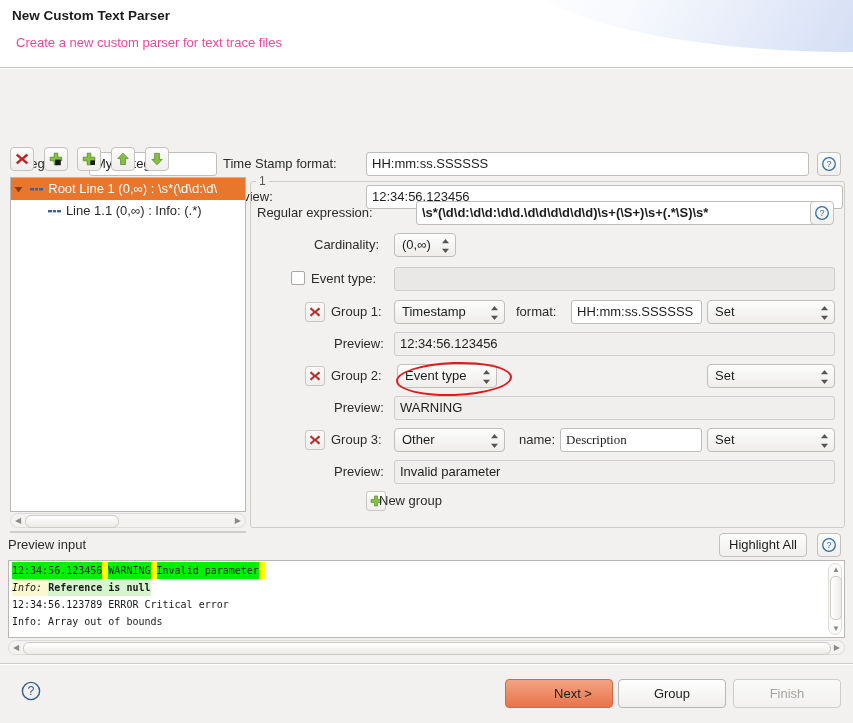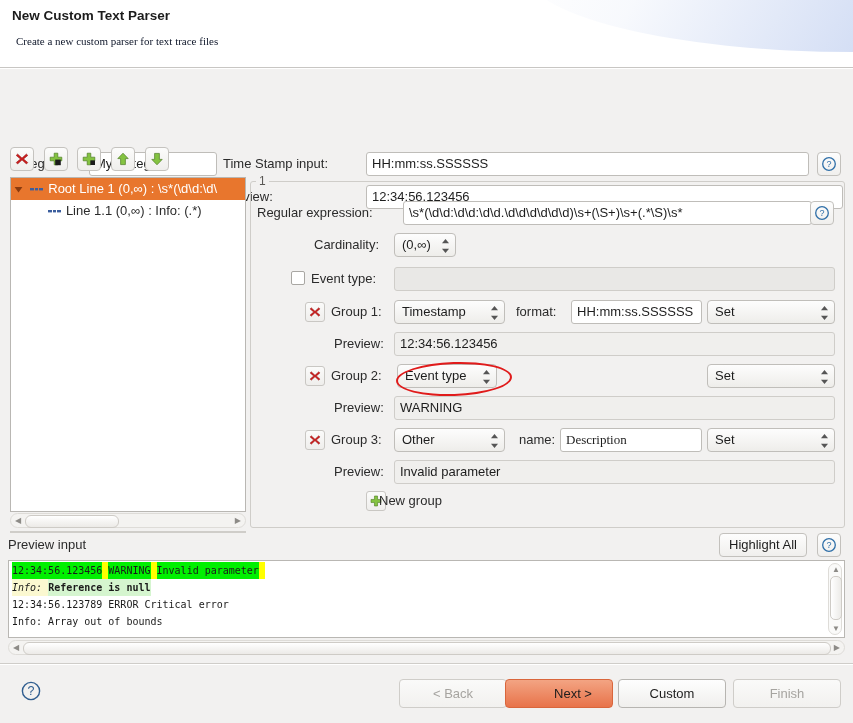--- a/index.html
+++ b/index.html
@@ -20,21 +20,21 @@
   .swoosh{
     position:absolute;right:0;top:-40px;width:330px;height:92px;
     background:linear-gradient(120deg,rgba(255,255,255,0) 0%,rgba(225,232,247,0.25) 35%,rgba(205,217,243,0.85) 100%);
     border-bottom-left-radius:100% 90%;
     pointer-events:none;
   }
   .title-text{
     position:absolute;left:12px;top:8px;font-size:13.5px;font-weight:bold;color:#1c1c1c;
   }
   .title-desc{
-    position:absolute;left:16px;top:35px;font-size:11px;color:#0f172a;font-family:Liberation Serif, serif;
+    position:absolute;left:16px;top:35px;font-size:13px;color:#ec4899;
   }
   .title-sep{
     position:absolute;left:0;top:67px;width:853px;height:1px;background:#c8c6c3;
   }
   .title-sep2{
     position:absolute;left:0;top:68px;width:853px;height:1px;background:#ffffff;
   }
 
   
   .form-top{position:absolute;left:0;top:69px;width:853px;height:72px;background:#f2f1f0;}
@@ -208,21 +208,21 @@
     <div class="title-text">New Custom Text Parser</div>
     <div class="title-desc">Create a new custom parser for text trace files</div>
   </div>
   <div class="title-sep"></div>
   <div class="title-sep2"></div>
 
   <div class="form-top">
     <div class="lbl" style="left:10px;top:87px;">Category:</div>
     <div class="txt" style="left:89px;top:83px;width:128px;">My Category</div>
 
-    <div class="lbl" style="left:223px;top:87px;">Time Stamp input:</div>
+    <div class="lbl" style="left:223px;top:87px;">Time Stamp format:</div>
     <div class="txt" style="left:366px;top:83px;width:443px;">HH:mm:ss.SSSSSS</div>
 
     <div class="helpbtn" style="left:817px;top:83px;">
       <svg width="16" height="16" viewBox="0 0 16 16">
         <circle cx="8" cy="8" r="6.3" fill="none" stroke="#2f6fa8" stroke-width="1.3"></circle>
         <text x="8" y="11.4" font-size="9" font-family="Liberation Sans, sans-serif" fill="#2f6fa8" text-anchor="middle">?</text>
       </svg>
     </div>
 
     <div class="lbl" style="left:10px;top:120px;">Trace type:</div>
@@ -296,21 +296,21 @@
     <span class="arrow l">◀</span>
     <div class="thumb"></div>
     <span class="arrow r">▶</span>
   </div>
   <div class="hsep"></div>
 
   <div class="groupbox"></div>
   <div class="groupbox-title">1</div>
 
   <div class="lbl" style="left:257px;top:205px;">Regular expression:</div>
-  <div class="txt" style="left:403px;top:201px;width:409px;">\s*(\d\d:\d\d:\d\d.\d\d\d\d\d\d)\s+(\S+)\s+(.*\S)\s*</div>
+  <div class="txt" style="left:416px;top:201px;width:409px;font-weight:bold;">\s*(\d\d:\d\d:\d\d.\d\d\d\d\d\d)\s+(\S+)\s+(.*\S)\s*</div>
   <div class="helpbtn" style="left:810px;top:201px;">
     <svg width="16" height="16" viewBox="0 0 16 16">
       <circle cx="8" cy="8" r="6.3" fill="none" stroke="#2f6fa8" stroke-width="1.3"></circle>
       <text x="8" y="11.4" font-size="9" font-family="Liberation Sans, sans-serif" fill="#2f6fa8" text-anchor="middle">?</text>
     </svg>
   </div>
 
   <div class="lbl" style="left:314px;top:237px;">Cardinality:</div>
   <div class="combo" style="left:394px;top:233px;width:62px;">
     <span>(0,∞)</span>
@@ -445,18 +445,17 @@
 
   <div class="footer-sep"></div>
   <div class="footer-sep2"></div>
   <div class="footer-help">
     <svg width="22" height="22" viewBox="0 0 22 22">
       <circle cx="11" cy="11" r="8.6" fill="none" stroke="#2f5d8f" stroke-width="1.4"></circle>
       <text x="11" y="15.2" font-size="12.5" font-family="Liberation Sans, sans-serif" fill="#2f5d8f" text-anchor="middle">?</text>
     </svg>
   </div>
 
-  <div class="btn disabled" style="left:399px;">&lt; Back</div>
   <div class="btn default" style="left:505px;padding-left:28px;">Next &gt;</div>
-  <div class="btn" style="left:618px;">Custom</div>
+  <div class="btn" style="left:618px;">Group</div>
   <div class="btn disabled" style="left:733px;">Finish</div>
 
 </div>
 
 </body></html>

